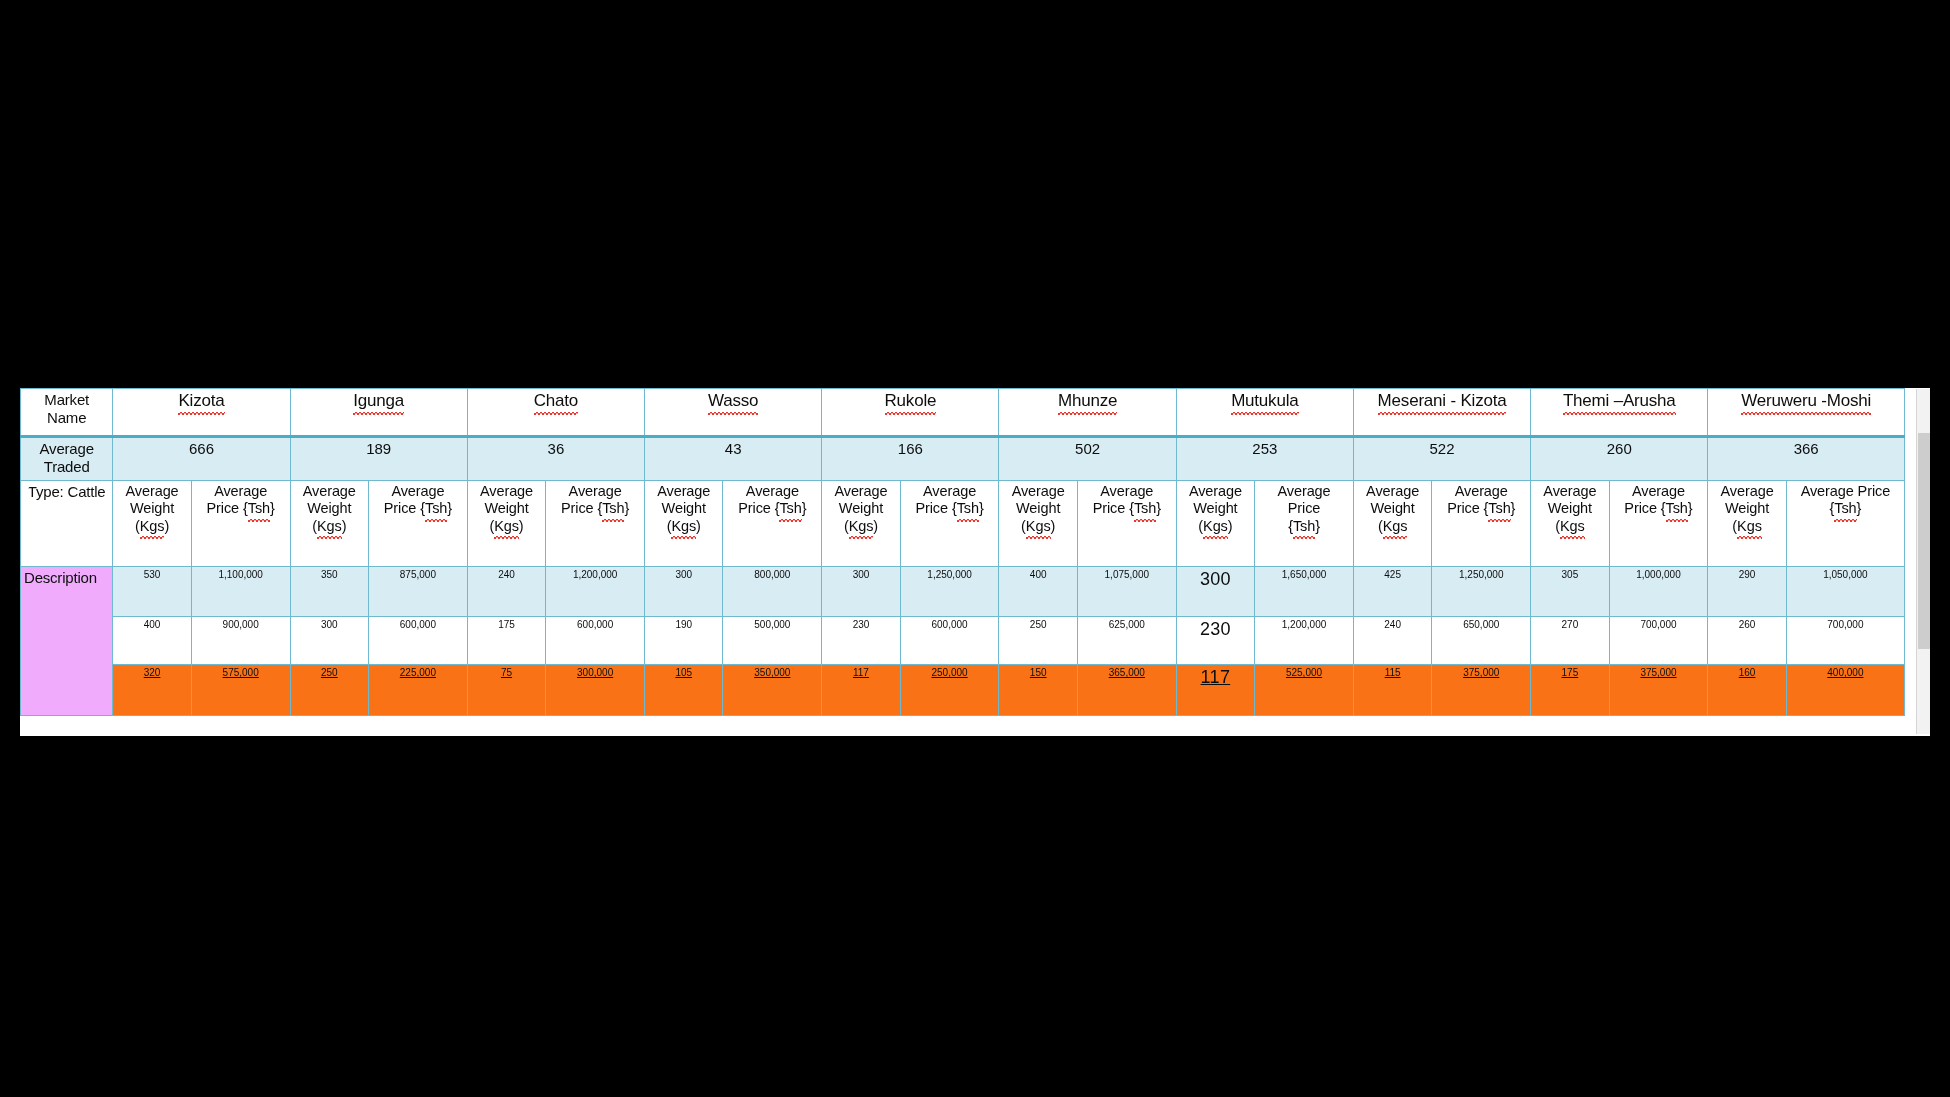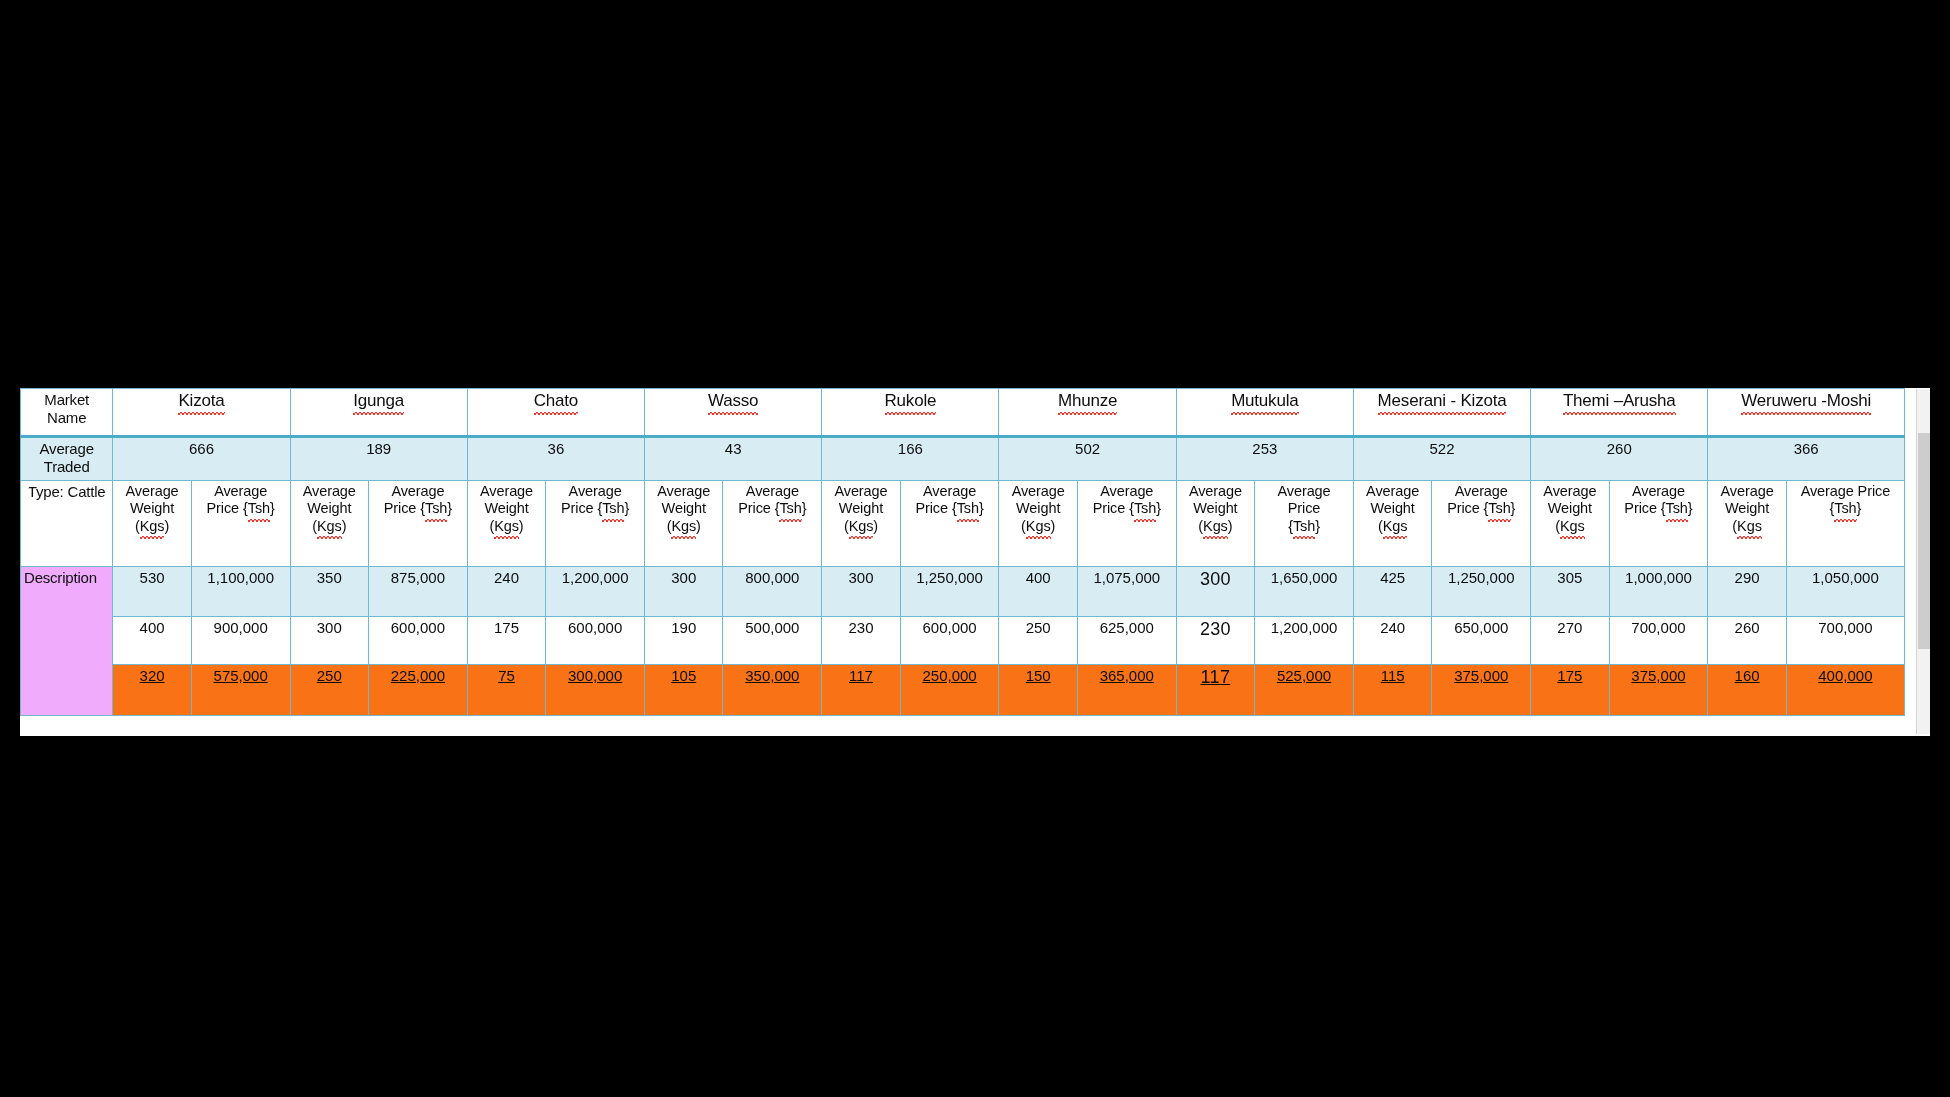--- a/index.html
+++ b/index.html
@@ -117,21 +117,21 @@
     font-size: 14.5px;
     line-height: 1.2;
     vertical-align: top;
     padding-top: 6px;
     letter-spacing: -0.1px;
   }
 
   
   .d-cell {
     text-align: center;
-    font-size: 15px;
+    font-size: 10px;
     vertical-align: top;
     padding-top: 4px;
   }
   .row-a .d-cell { background: #d8ecf4; }
   .row-b .d-cell { background: #ffffff; }
   .row-c .d-cell { background: #f97316; text-decoration: underline; }
 
   .row-a { height: 50px; }
   .row-b { height: 48px; }
   .row-c { height: 51px; }

